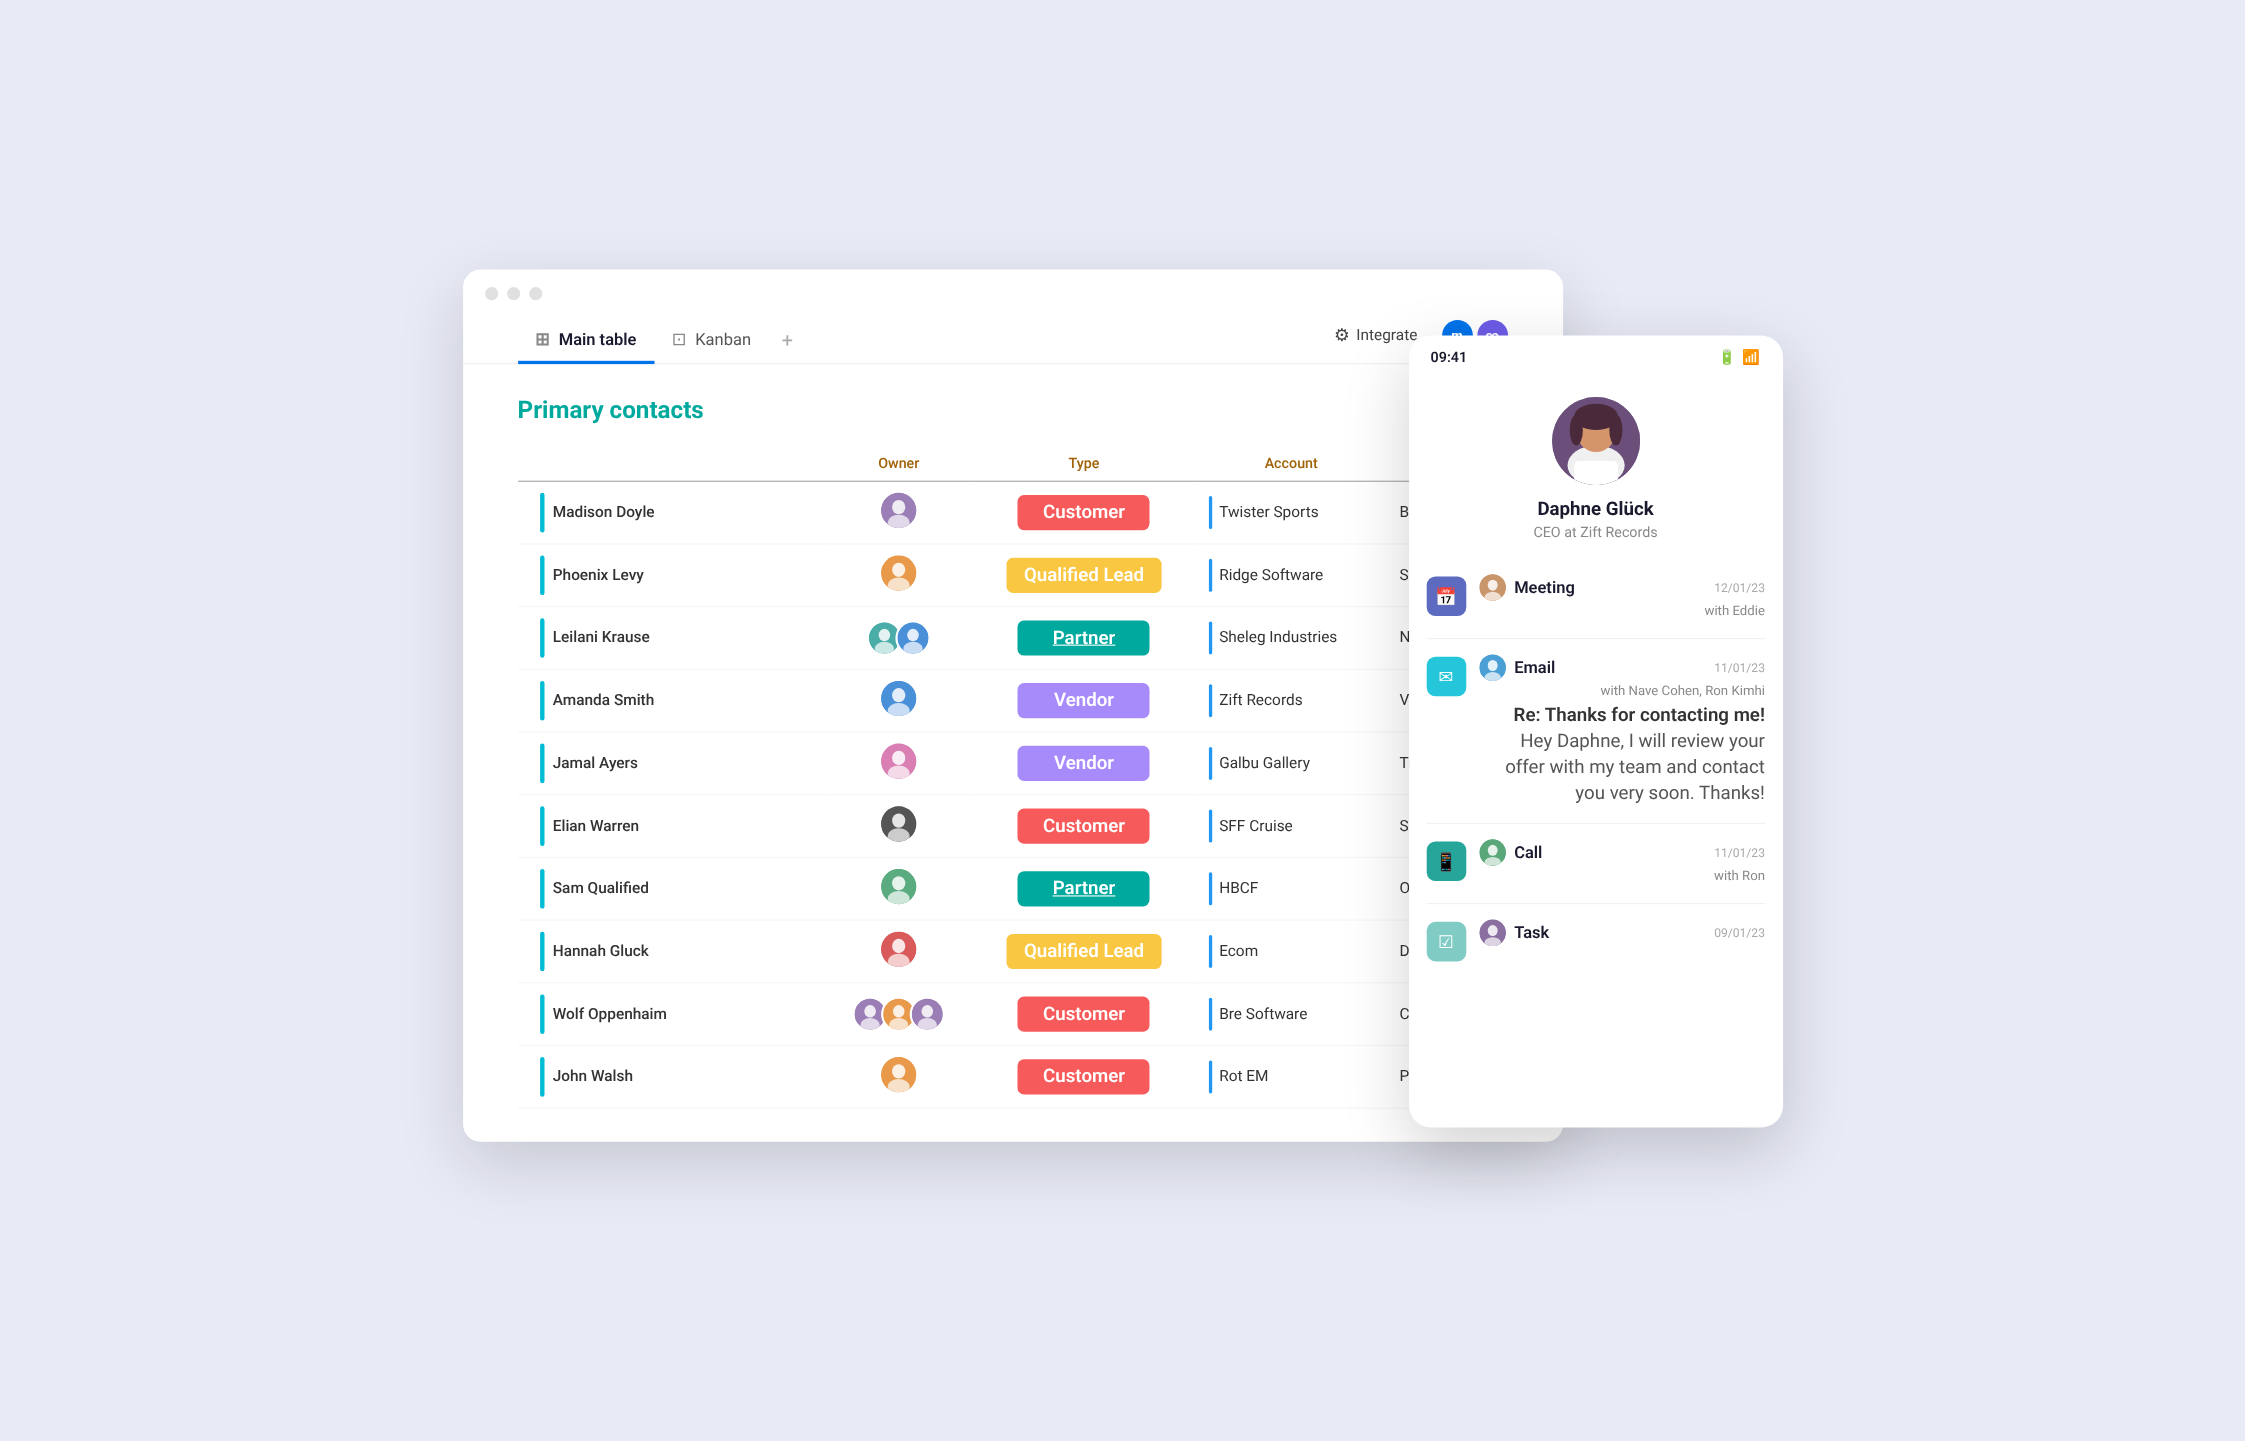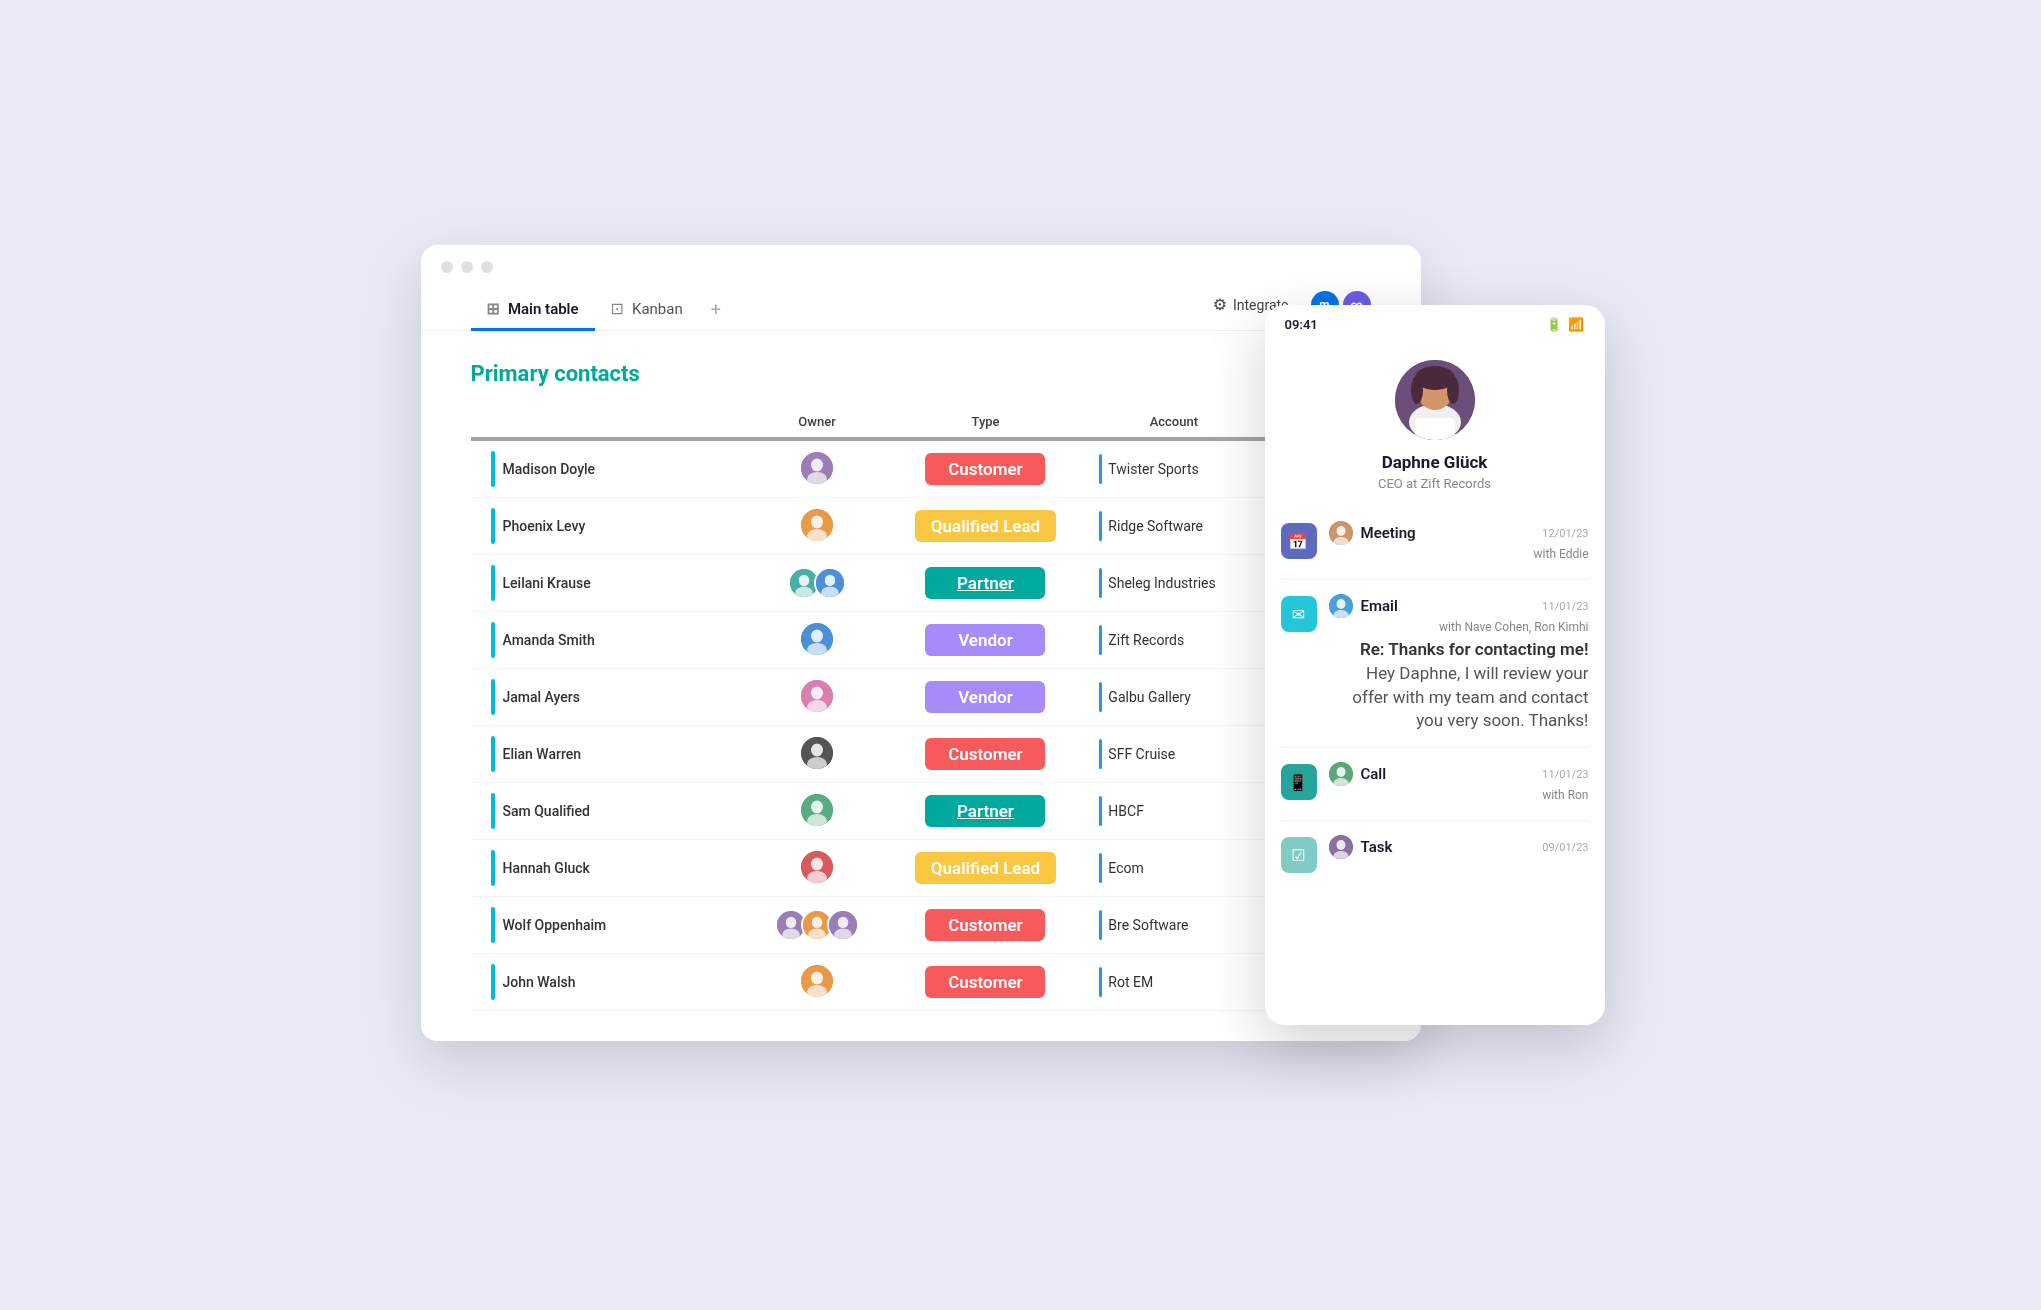--- a/index.html
+++ b/index.html
@@ -126,24 +126,24 @@
       color: #00a99d;
       margin-bottom: 20px;
     }
     .contacts-table {
       width: 100%;
       border-collapse: collapse;
     }
     .contacts-table thead th {
       font-size: 13px;
       font-weight: 500;
-      color: #404040;
+      color: #a16207;
       text-align: center;
       padding: 8px 12px;
-      border-bottom: 4px solid #a3a3a3;
+      border-bottom: 1px solid #a3a3a3;
     }
     .contacts-table thead th:first-child {
       text-align: left;
     }
     .contacts-table tbody tr {
       border-bottom: 1px solid #f5f5f5;
     }
     .contacts-table tbody td {
       padding: 10px 12px;
       font-size: 14px;
@@ -219,21 +219,21 @@
       border-radius: 2px;
       flex-shrink: 0;
     }
     .deals-cell {
       text-align: left;
     }
 
     
     .mobile-panel {
       position: absolute;
-      right: 16px;
+      right: 0;
       top: 60px;
       width: 340px;
       min-height: 720px;
       background: #ffffff;
       border-radius: 20px;
       box-shadow: 0 20px 60px rgba(0,0,0,0.18);
       overflow: hidden;
       z-index: 10;
     }
     .mobile-status-bar {

